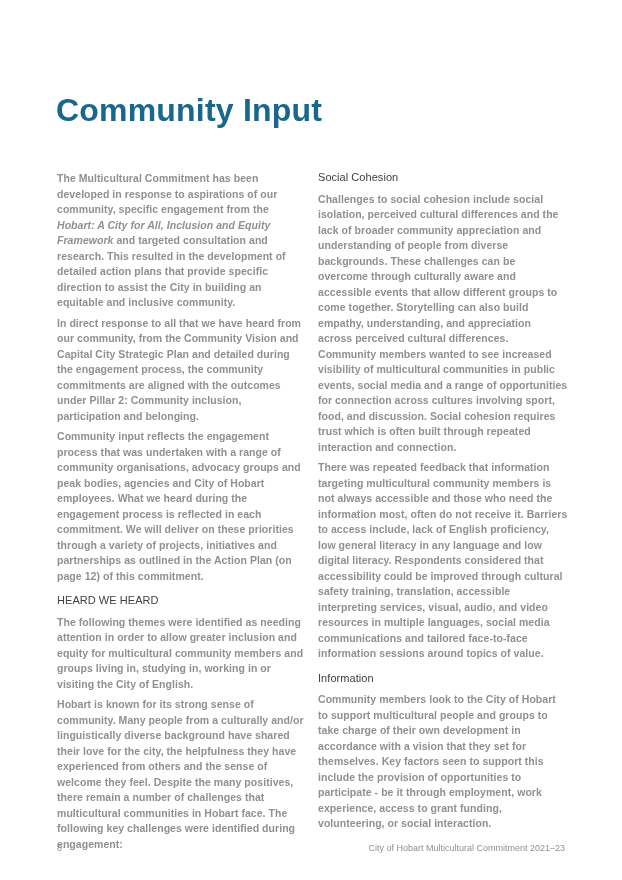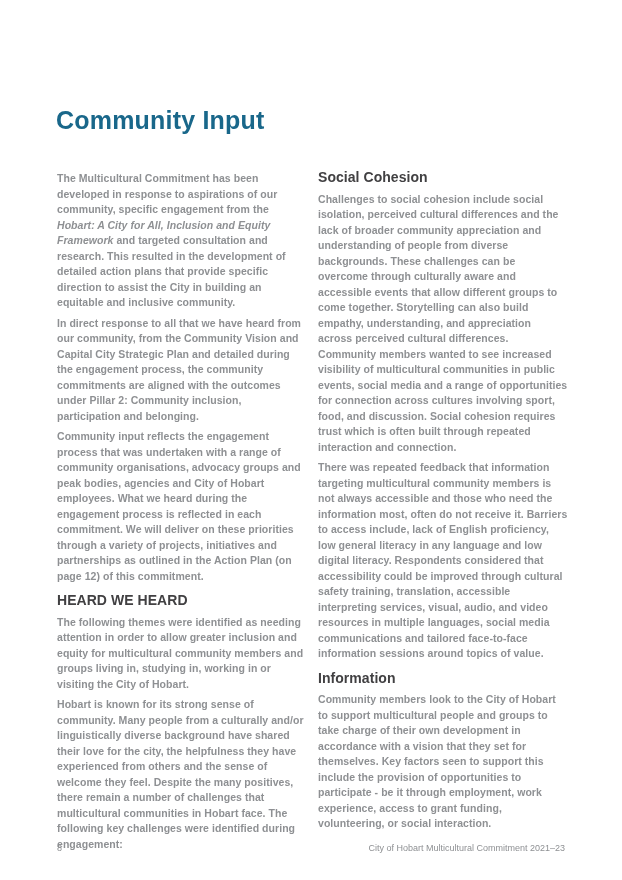--- a/index.html
+++ b/index.html
@@ -8,41 +8,41 @@
     width: 622px;
     height: 880px;
     margin: 0 auto;
     background: #ffffff;
     font-family: "Liberation Sans", sans-serif;
     overflow: hidden;
   }
   .doc-title {
     position: absolute;
     left: 56px;
-    top: 106px;
-    font-size: 25px;
+    top: 92px;
+    font-size: 32px;
     font-weight: 700;
     letter-spacing: 0.2px;
     color: #19678a;
     margin: 0;
   }
   .col {
     position: absolute;
     width: 250px;
     font-size: 10.5px;
     line-height: 15.5px;
     color: #8e9093;
     letter-spacing: 0.05px;
   }
   .col-left  { left: 57px;  top: 171px; }
   .col-right { left: 318px; top: 170px; }
   .col p { margin: 0 0 5px 0; font-weight: bold; }
   .subhead {
-    font-size: 14px;
-    font-weight: 700;
+    font-size: 11px;
+    font-weight: 400;
     color: #414042;
     line-height: 14px;
     margin: 9px 0 7.5px 0;
   }
   .subhead.first { margin-top: 0; }
   .italic { font-style: italic; }
   .footer {
     position: absolute;
     left: 57px;
     right: 57px;
@@ -58,21 +58,21 @@
 
 <div class="page">
 
   <h1 class="doc-title">Community Input</h1>
 
   <div class="col col-left">
     <p><span>The Multicultural Commitment has been developed in response to aspirations of our community, specific  engagement from the </span><span class="italic">Hobart: A City for All, Inclusion and Equity Framework</span><span> and targeted consultation and research. This resulted in the development of detailed action plans that provide specific direction to assist the City in building an equitable and inclusive community.</span></p>
     <p>In direct response to all that we have heard from our community, from the Community Vision and Capital City Strategic Plan and detailed during the engagement process, the community commitments are aligned with the outcomes under Pillar 2: Community inclusion, participation and belonging.</p>
     <p>Community input reflects the engagement process that was undertaken with a range of community organisations, advocacy groups and peak bodies, agencies and City of Hobart employees. What we heard during the engagement process is reflected in each commitment. We will deliver on these priorities through a variety of projects, initiatives and partnerships as outlined in the Action Plan (on page 12) of this commitment.</p>
     <h2 class="subhead">HEARD WE HEARD</h2>
-    <p>The following themes were identified as needing attention in order to allow greater inclusion and equity for multicultural community members and groups living in, studying in, working in or visiting the City of Hobart.</p>
+    <p>The following themes were identified as needing attention in order to allow greater inclusion and equity for multicultural community members and groups living in, studying in, working in or visiting the City of English.</p>
     <p>Hobart is known for its strong sense of community. Many people from a culturally and/or linguistically diverse background have shared their love for the city, the helpfulness they have experienced from others and the sense of welcome they feel. Despite the many positives, there remain a number of challenges that multicultural communities in Hobart face. The following key challenges were identified during engagement:</p>
   </div>
 
   <div class="col col-right">
     <h2 class="subhead first">Social Cohesion</h2>
     <p>Challenges to social cohesion include social isolation, perceived cultural differences and the lack of broader community appreciation and understanding of people from diverse backgrounds. These challenges can be overcome through culturally aware and accessible events that allow different groups to come together. Storytelling can also build empathy, understanding, and appreciation across perceived cultural differences. Community members wanted to see increased visibility of multicultural communities in public events, social media and a range of opportunities for connection across cultures involving sport, food, and discussion. Social cohesion requires trust which is often built through repeated interaction and connection.</p>
     <p>There was repeated feedback that information targeting multicultural community members is not always accessible and those who need the information most, often do not receive it. Barriers to access include, lack of English proficiency, low general literacy in any language and low digital literacy. Respondents considered that accessibility could be improved through cultural safety training, translation, accessible interpreting services, visual, audio, and video resources in multiple languages, social media communications and tailored face-to-face information sessions around topics of value.</p>
     <h2 class="subhead">Information</h2>
     <p>Community members look to the City of Hobart to support multicultural people and groups to take charge of their own development in accordance with a vision that they set for themselves. Key factors seen to support this include the provision of opportunities to participate - be it through employment, work experience, access to grant funding, volunteering, or social interaction.</p>
   </div>

